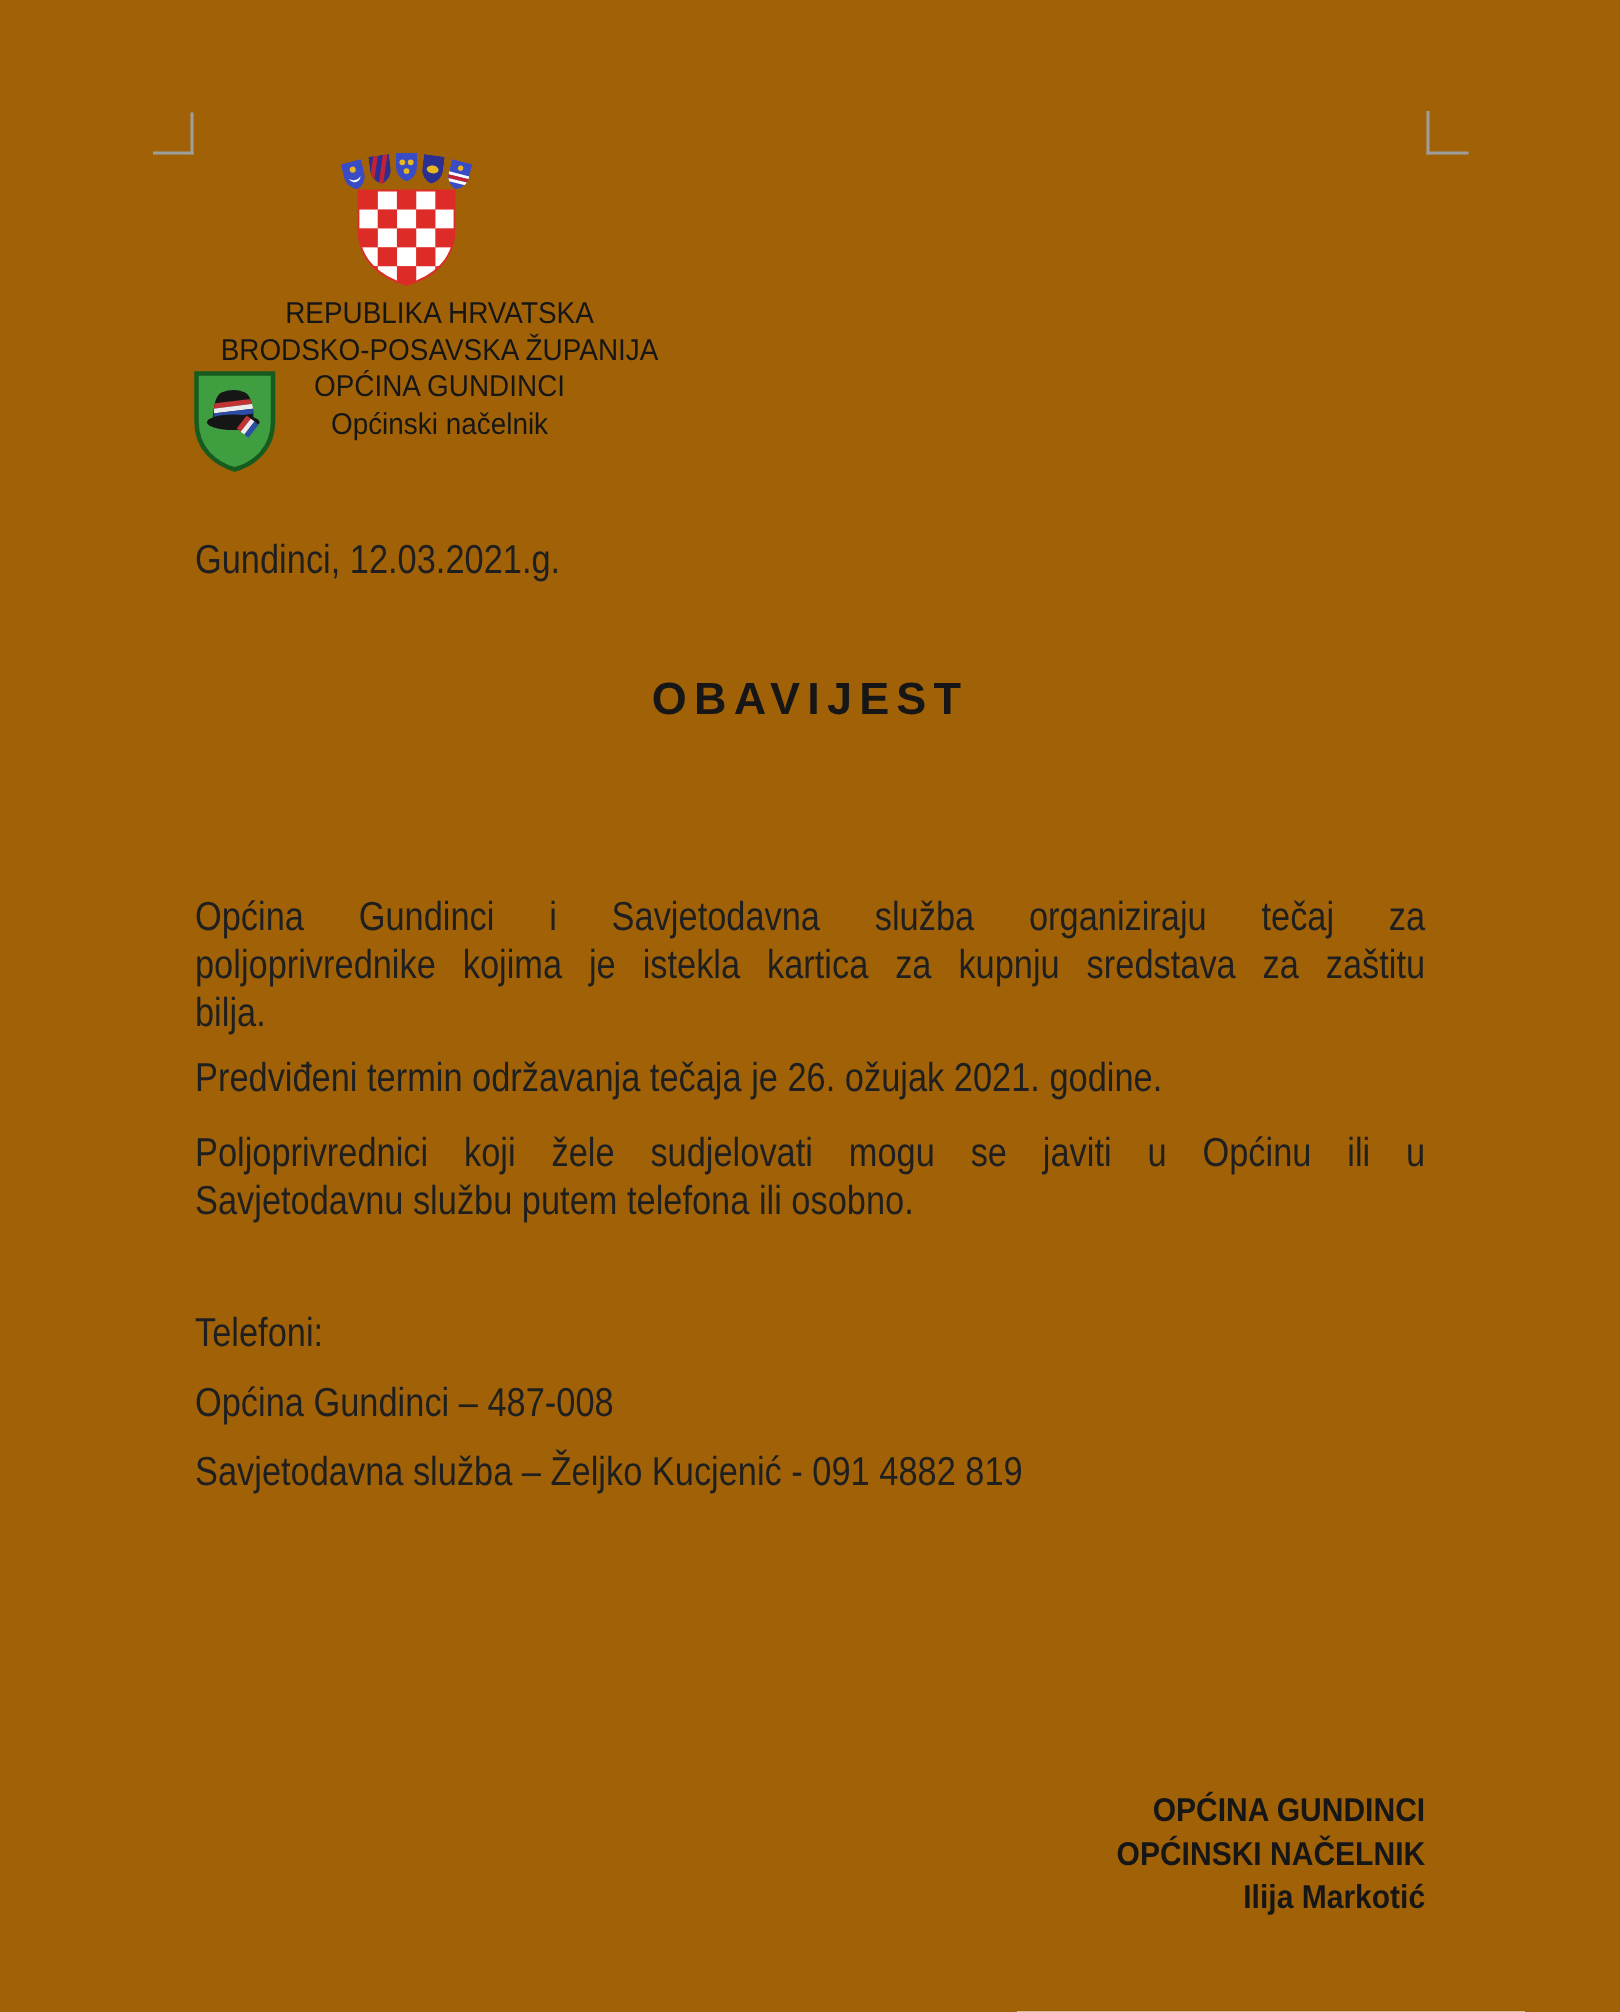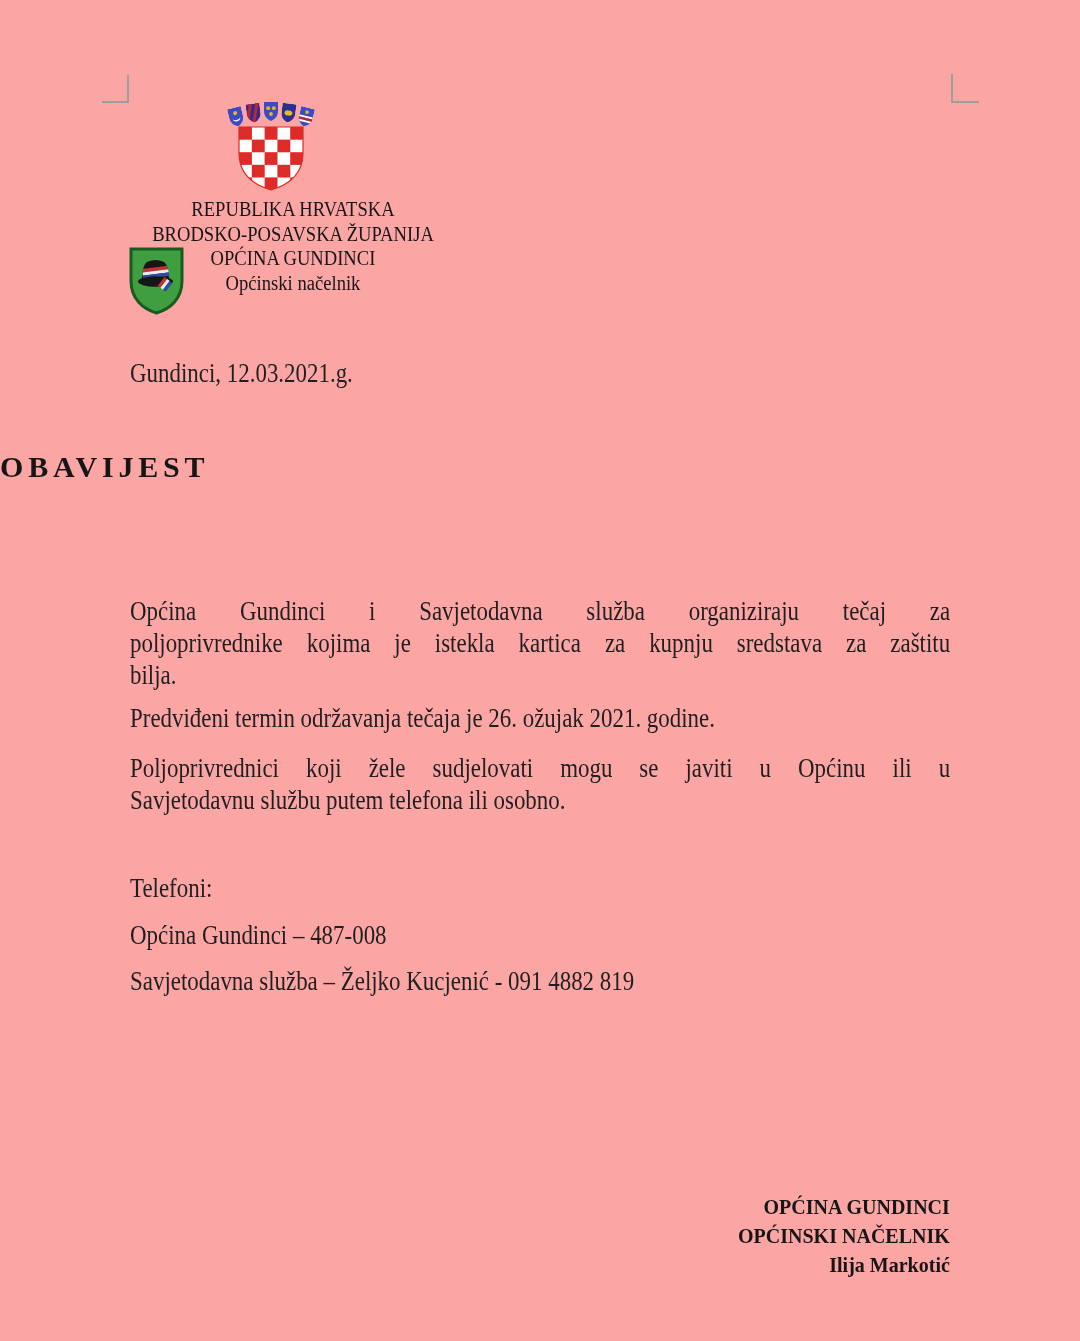--- a/index.html
+++ b/index.html
@@ -1,21 +1,21 @@
 <!DOCTYPE html>
 <html><head>
 <meta charset="utf-8">
 <style>
   html, body { margin: 0; padding: 0; background: #ffffff; }
   .page {
     position: relative;
     width: 1080px;
     height: 1341px;
-    background: #fca5a5;
-    font-family: Liberation Serif, serif;
+    background: #a16207;
+    font-family: Liberation Sans, sans-serif;
     color: #202020;
     overflow: hidden;
   }
   .mark { position: absolute; }
   .mark-left  { left: 102px; top: 75px; width: 25px; height: 26px;
                 border-right: 2px solid #9e9e9e; border-bottom: 2px solid #9e9e9e; }
   .mark-right { left: 951px; top: 74px; width: 26px; height: 27px;
                 border-left: 2px solid #9e9e9e; border-bottom: 2px solid #9e9e9e; }
 
   .arms    { position: absolute; left: 227px; top: 101px; }
@@ -23,21 +23,21 @@
 
   .letterhead {
     position: absolute; left: 103px; top: 197px; width: 380px;
     text-align: center; font-size: 20px; line-height: 24.7px;
     color: #161616; white-space: nowrap;
     transform: scaleX(0.93); transform-origin: 50% 0;
   }
 
   .title {
     position: absolute; left: 0; top: 449px; width: 1080px;
-    text-align: left; font-weight: bold; font-size: 30px;
+    text-align: center; font-weight: bold; font-size: 30px;
     line-height: 36px; letter-spacing: 4.8px; color: #161616;
   }
 
   .block {
     position: absolute; left: 130px; width: 966px;
     font-size: 27px; line-height: 32px; color: #1f1f1f;
     transform: scaleX(0.849); transform-origin: 0 0;
   }
   .jl { text-align: justify; text-align-last: justify; text-justify: inter-word; }
 

